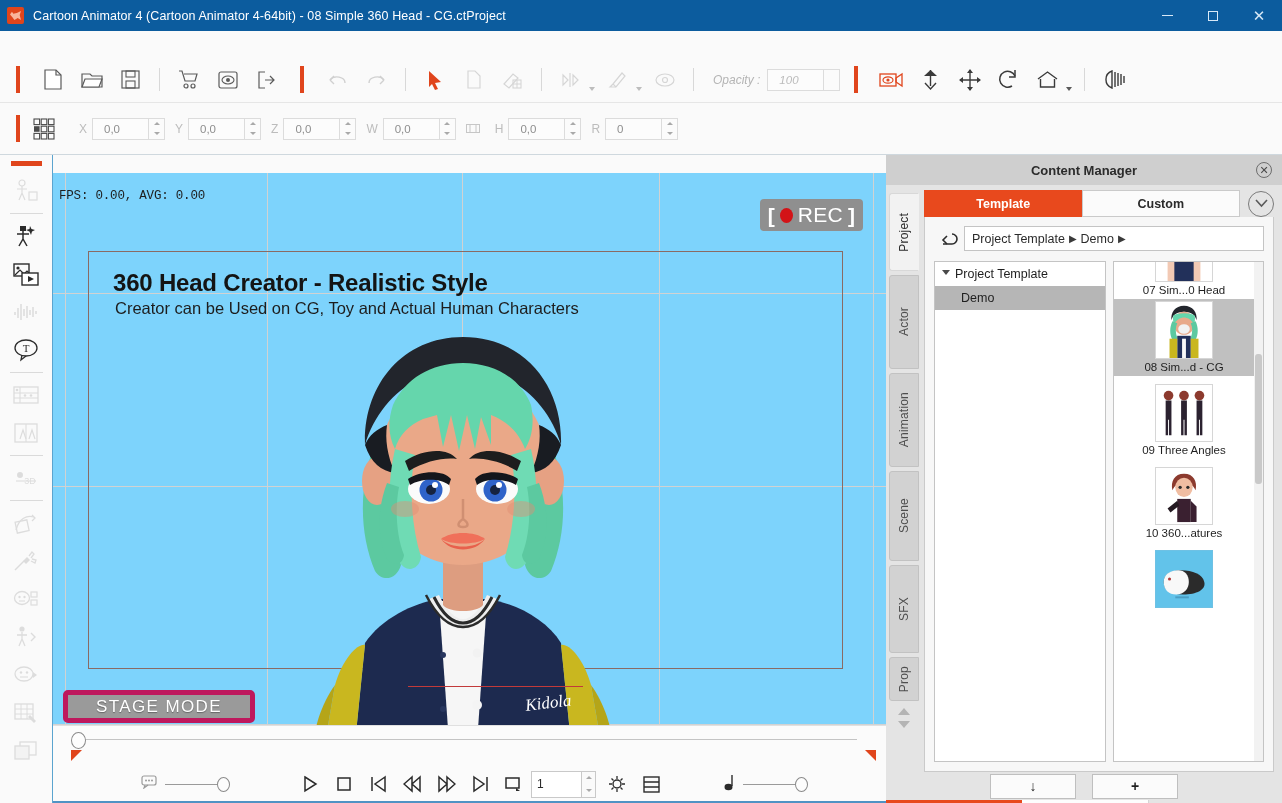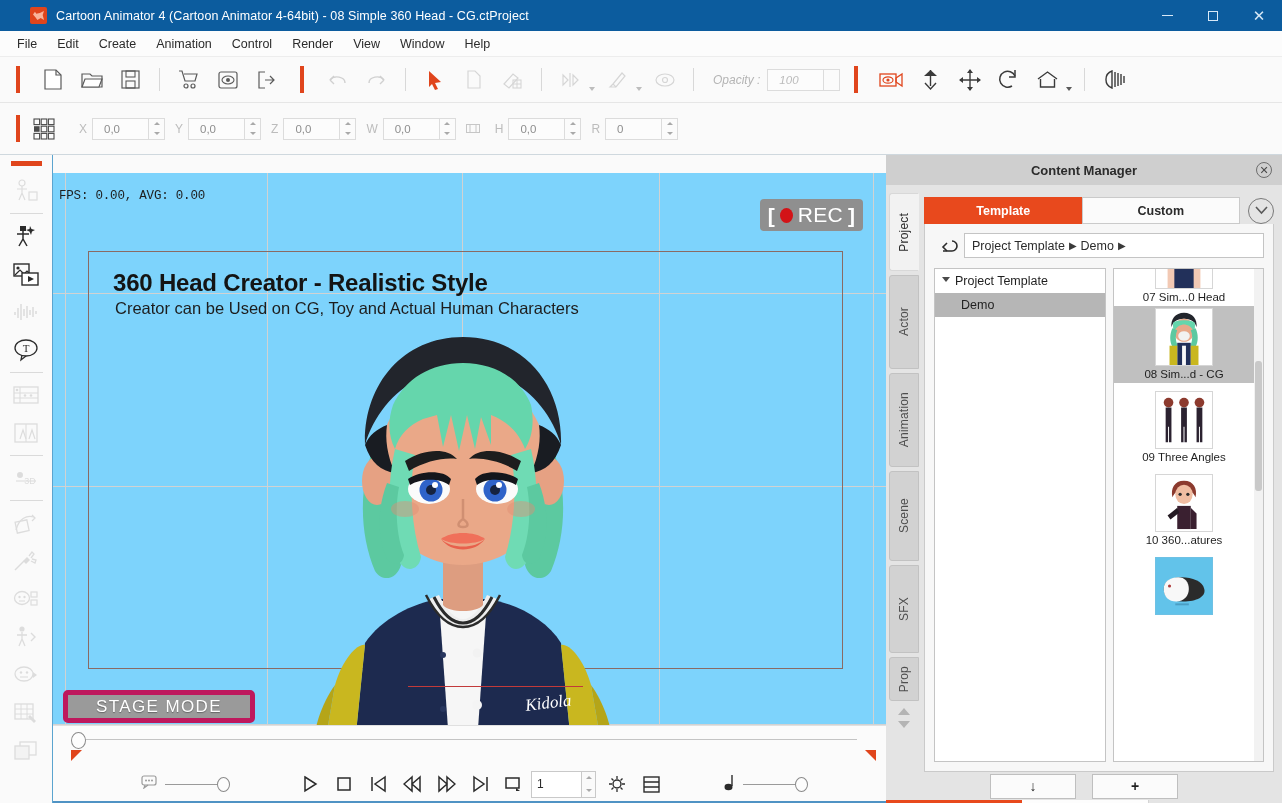--- a/index.html
+++ b/index.html
@@ -6,21 +6,21 @@
   html, body {
     width: 1282px; height: 803px;
     font-family: "Liberation Sans", sans-serif;
     background: #f0f0f0; overflow: hidden;
   }
   #app { position: relative; width: 1282px; height: 803px; background: #fafafa; }
 
   
   .titlebar {
     position: absolute; left: 0; top: 0; width: 1282px; height: 31px;
-    background: #0c5c9e; display: flex; align-items: center; padding-left: 23px;
+    background: #0c5c9e; display: flex; align-items: center;
   }
   .app-icon {
     width: 17px; height: 17px; margin-left: 7px; margin-right: 9px;
     background: #e0451c; border-radius: 2px;
     position: relative; flex: none;
   }
   .app-icon::before {
     content: ""; position: absolute; left: 3px; top: 4px;
     width: 11px; height: 9px; background: #f9b49b;
     clip-path: polygon(0% 40%,18% 8%,30% 30%,62% 22%,100% 0%,88% 45%,100% 100%,70% 78%,40% 100%,22% 70%);
@@ -233,21 +233,21 @@
     writing-mode: vertical-rl; transform: rotate(180deg);
     font-size: 12px; color: #4e4e4e; letter-spacing: .2px; white-space: nowrap;
   }
   .vtab.active { background: #f2f2f2; border-color: #d8d8d8; border-right-color: #f2f2f2; }
   .vtab.active span { color: #2a2a2a; }
   .vtab-scroll { width: 30px; margin-left: 3px; display: flex; flex-direction: column; align-items: center; }
   .vtab-arrow { width: 0; height: 0; margin: 3px 0; }
   .vtab-arrow.up { border-left: 6px solid transparent; border-right: 6px solid transparent; border-bottom: 7px solid #b4b4b4; }
   .vtab-arrow.dn { border-left: 6px solid transparent; border-right: 6px solid transparent; border-top: 7px solid #b4b4b4; }
 
-  .cm-main { flex: 1; padding: 12px 8px 0 2px; display: flex; flex-direction: column; }
+  .cm-main { flex: 1; padding: 5px 8px 0 2px; display: flex; flex-direction: column; }
   .tabrow { display: flex; align-items: center; height: 27px; }
   .ctab {
     flex: 1; height: 27px; display: flex; align-items: center; justify-content: center;
     font-size: 12.5px; font-weight: bold; border: 1px solid #cacaca; margin-right: -1px;
   }
   .ctab.active { background: #e8491d; color: #fff; border-color: #e8491d; }
   .ctab.idle { background: #fbfbfb; color: #2b2b2b; }
   .expand-btn {
     width: 26px; height: 26px; margin-left: 9px; border: 1.3px solid #7a7a7a;
     border-radius: 50%; display: flex; align-items: center; justify-content: center; flex: none;
@@ -327,31 +327,20 @@
         </div>
       <div class="win-btn">
           <span class="glyph-max"></span>
         </div>
       <div class="win-btn close">
           <span class="glyph-close">✕</span>
         </div>
     </div>
   </div>
 
-  <div class="menubar">
-    <div class="menu-item">File</div>
-    <div class="menu-item">Edit</div>
-    <div class="menu-item">Create</div>
-    <div class="menu-item">Animation</div>
-    <div class="menu-item">Control</div>
-    <div class="menu-item">Render</div>
-    <div class="menu-item">View</div>
-    <div class="menu-item">Window</div>
-    <div class="menu-item">Help</div>
-  </div>
 
   <div class="toolbar1">
     <div class="tb-accent"></div>
 
     <div class="tb-btn">
       <svg width="19" height="21" viewBox="0 0 19 21">
           <path d="M2 1h11l5 5v14H2z" fill="#fff" stroke="#5a5a5a" stroke-width="1.2"></path>
           <path d="M13 1v5h5" fill="none" stroke="#5a5a5a" stroke-width="1.2"></path>
         </svg>
     </div>

